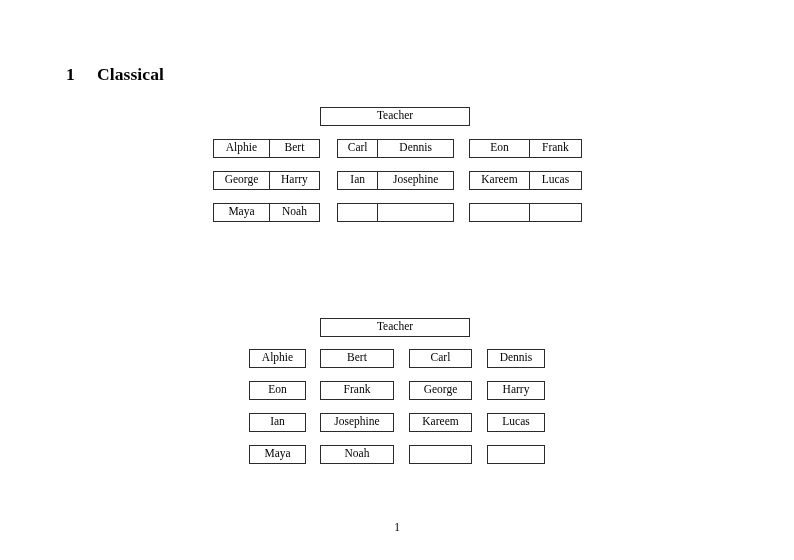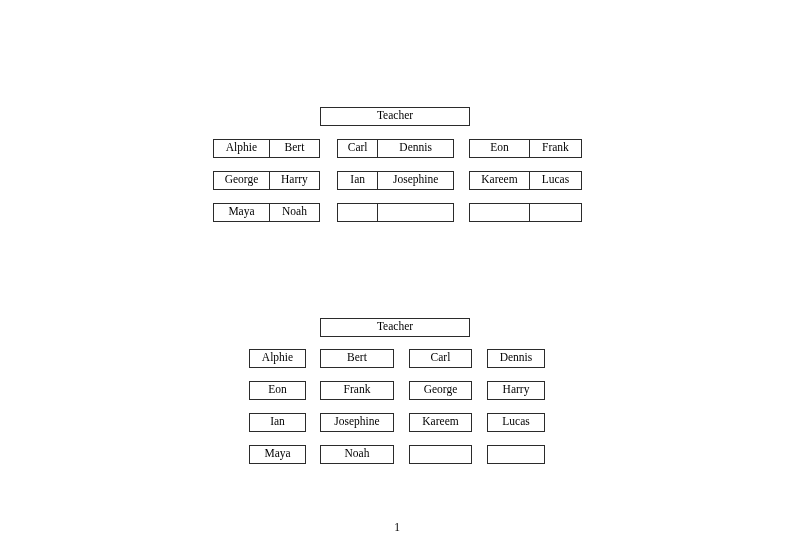--- a/index.html
+++ b/index.html
@@ -112,20 +112,23 @@
     width: 794px;
     text-align: center;
     font-size: 11.5px;
   }
 </style>
 </head>
 <body>
 
 <div class="page">
 
+  <div class="section-heading" id="heading-classical">
+    <span class="sec-num">1</span><span>Classical</span>
+  </div>
 
   <div class="boxrow teacher-box" style="top:107px;">
     <div class="cell" style="width:100%;">Teacher</div>
   </div>
 
   <div class="boxrow s1-group-left" style="top:139px;">
     <div class="cell">Alphie</div>
     <div class="cell">Bert</div>
   </div>
   <div class="boxrow s1-group-left" style="top:171px;">

